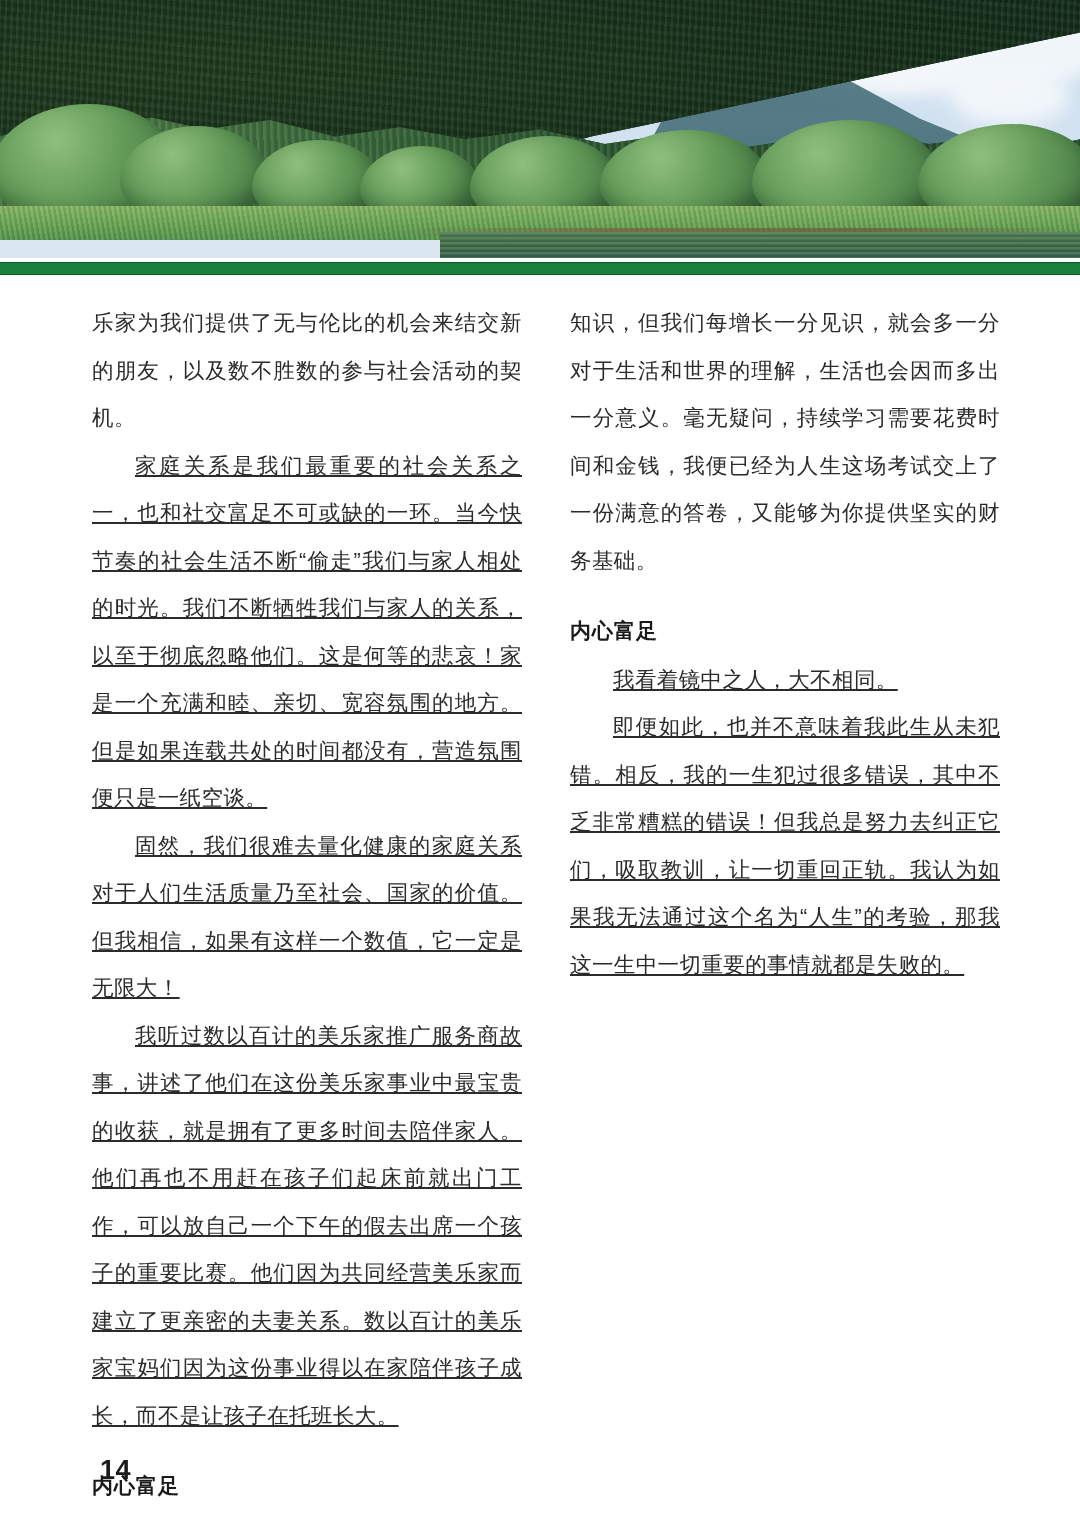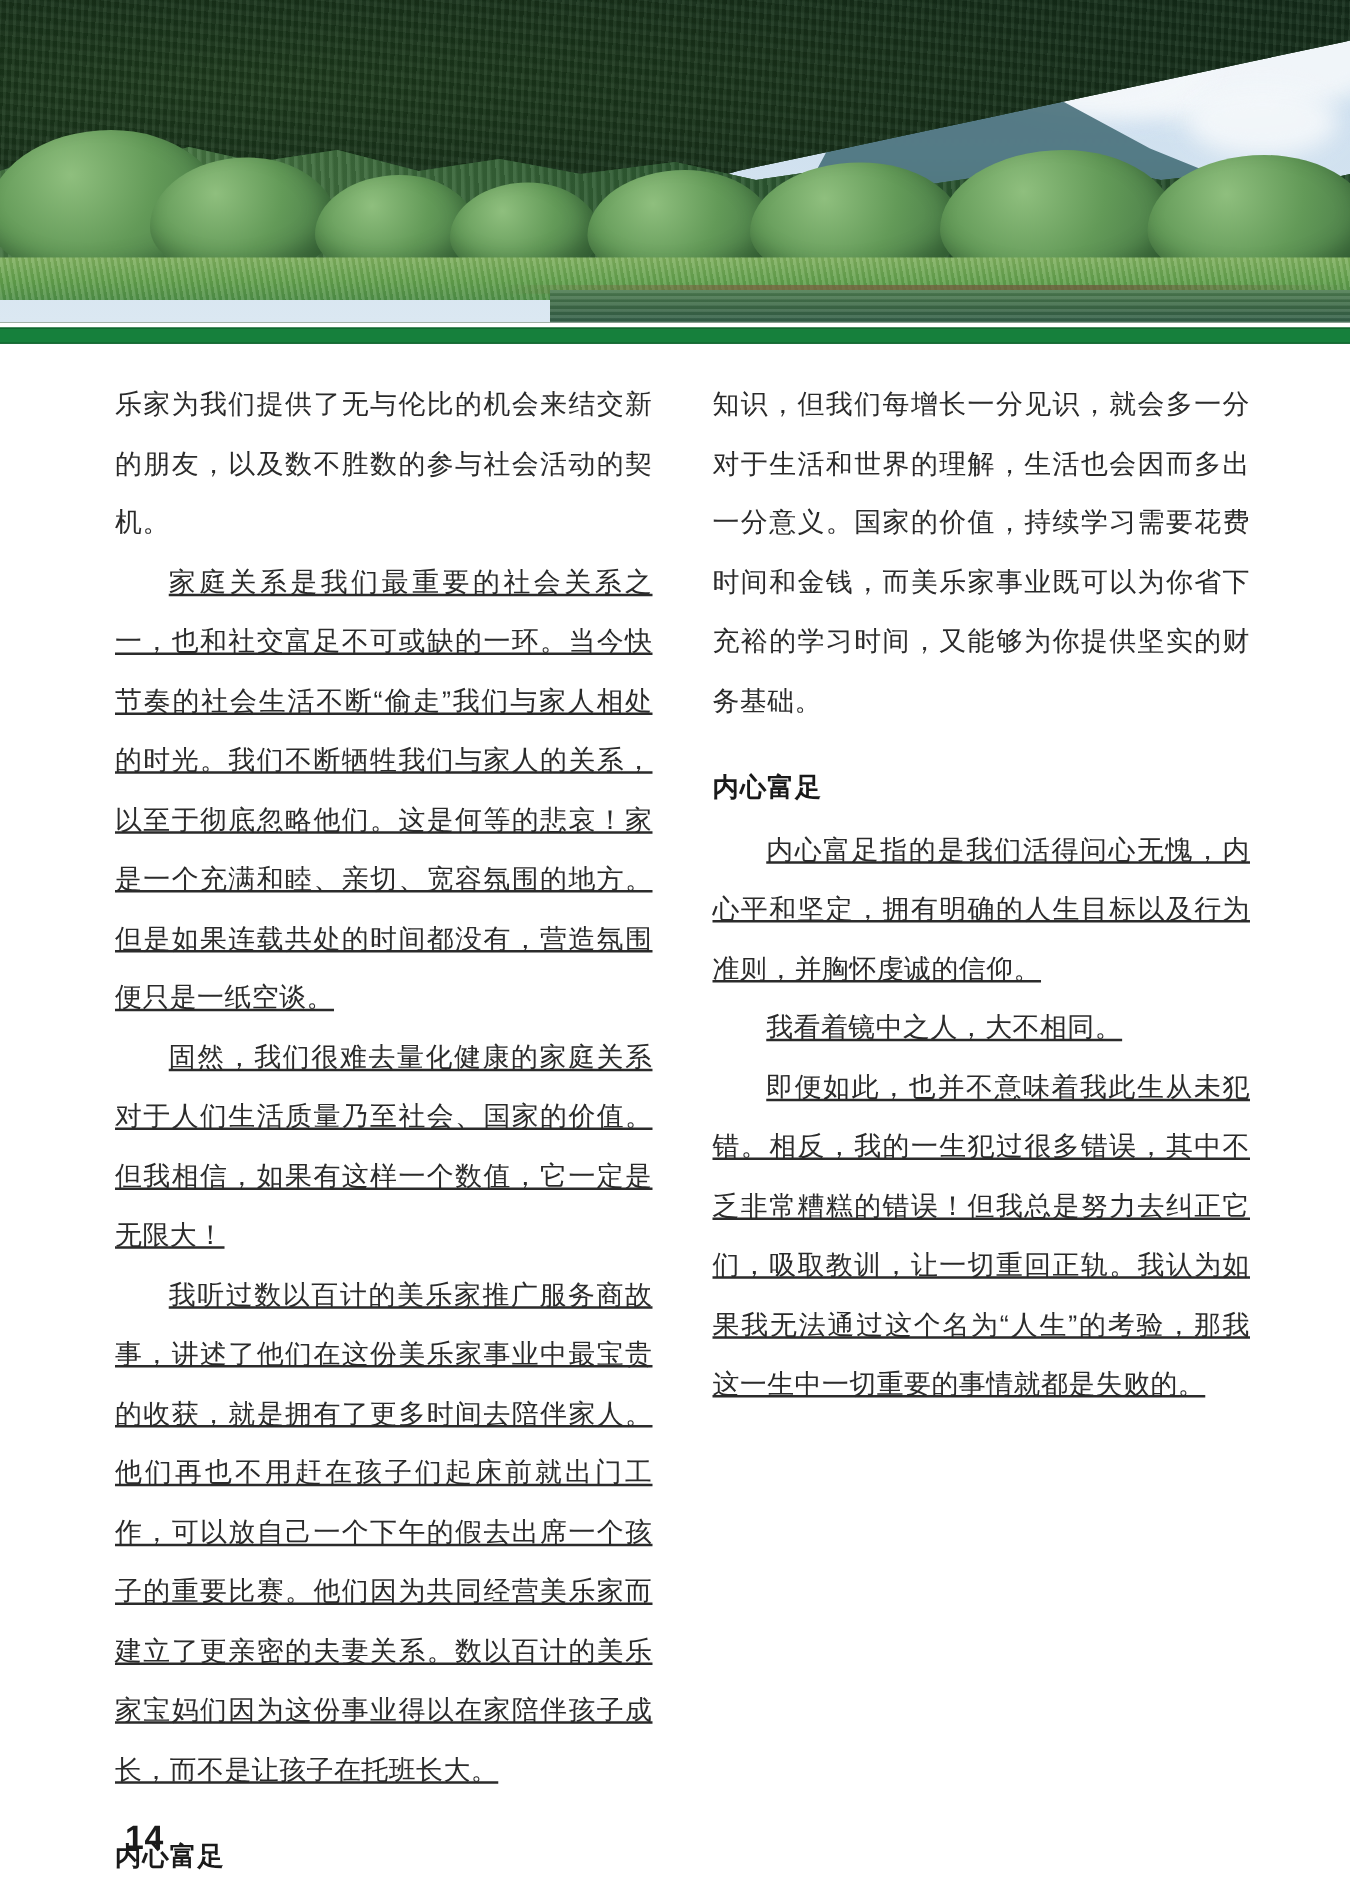--- a/index.html
+++ b/index.html
@@ -257,25 +257,24 @@
     <p class="para indent">固然，我们很难去量化健康的家庭关系对于人们生活质量乃至社会、国家的价值。但我相信，如果有这样一个数值，它一定是无限大！</p>
     <p class="para indent">我听过数以百计的美乐家推广服务商故事，讲述了他们在这份美乐家事业中最宝贵的收获，就是拥有了更多时间去陪伴家人。他们再也不用赶在孩子们起床前就出门工作，可以放自己一个下午的假去出席一个孩子的重要比赛。他们因为共同经营美乐家而建立了更亲密的夫妻关系。数以百计的美乐家宝妈们因为这份事业得以在家陪伴孩子成长，而不是让孩子在托班长大。</p>
 
     <h2 class="sub">内心富足</h2>
 
     <p class="para indent">头脑是我们人体最重要的组成部分之一。当我们的头脑不能正常运作时，我们便会陷入严重危机。几乎每天都会涌现出新的科研资料表明丰富的营养对我们心理健康至关重要。然而思想富足则远不止于此。</p>
 
   </div>
 
   <div class="col">
-    <p class="para">知识，但我们每增长一分见识，就会多一分对于生活和世界的理解，生活也会因而多出一分意义。国家的价值，持续学习需要花费时间和金钱，而美乐家事业既可以为你省下充裕的学习时间，又能够为你提供坚实的财务基础。</p>
+    <p class="para">知识，但我们每增长一分见识，就会多一分对于生活和世界的理解，生活也会因而多出一分意义。毫无疑问，持续学习需要花费时间和金钱，我便已经为人生这场考试交上了一份满意的答卷，又能够为你提供坚实的财务基础。</p>
 
     <h2 class="sub">内心富足</h2>
 
-    <p class="para indent">内心富足指的是我们活得问心无愧，内心平和坚定，拥有明确的人生目标以及行为准则，并胸怀虔诚的信仰。</p>
     <p class="para indent">我看着镜中之人，大不相同。</p>
     <p class="para indent">即便如此，也并不意味着我此生从未犯错。相反，我的一生犯过很多错误，其中不乏非常糟糕的错误！但我总是努力去纠正它们，吸取教训，让一切重回正轨。我认为如果我无法通过这个名为“人生”的考验，那我这一生中一切重要的事情就都是失败的。</p>
 
   </div>
 
 </div>
 
 <div class="folio">14</div>
 
 </body></html>

